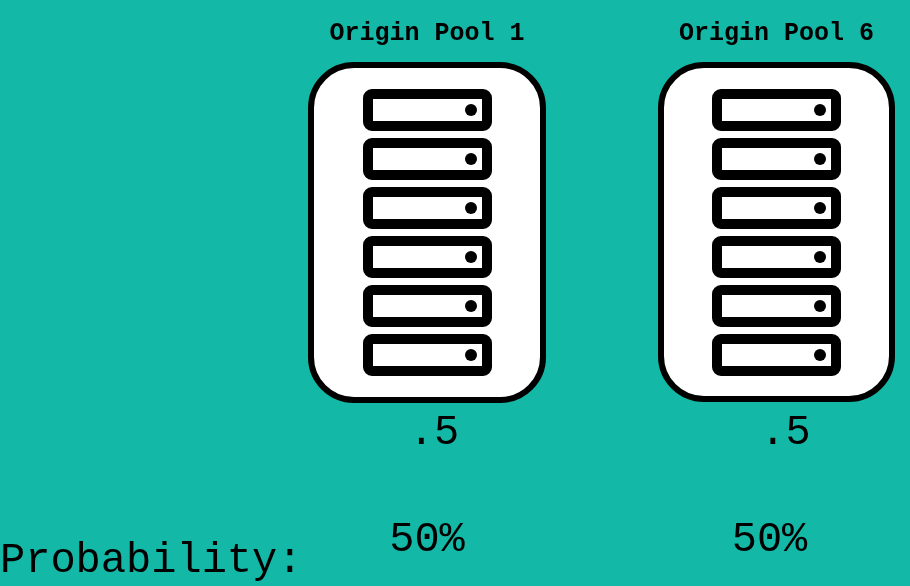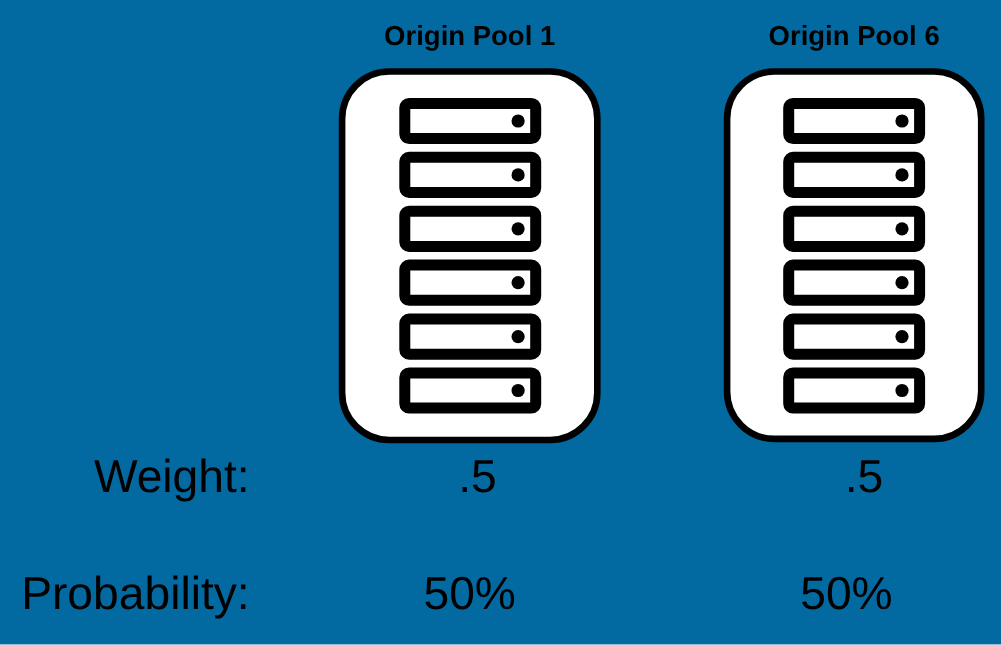--- a/index.html
+++ b/index.html
@@ -4,23 +4,23 @@
 <style>
   html, body {
     margin: 0;
     padding: 0;
     background: #ffffff;
   }
   .canvas {
     position: relative;
     width: 910px;
     height: 586px;
-    background: #0369a1;
+    background: #14b8a6;
     color: #000000;
-    font-family: Liberation Sans, sans-serif;
+    font-family: Liberation Mono, monospace;
     overflow: hidden;
   }
   .pool-title {
     position: absolute;
     top: 19px;
     font-size: 25px;
     font-weight: 700;
     text-align: center;
     white-space: nowrap;
   }
@@ -67,21 +67,21 @@
   .row-label {
     position: absolute;
     left: 0;
     width: 227px;
     font-size: 42px;
     line-height: 46px;
     text-align: right;
     white-space: nowrap;
   }
   #weight-label { top: 410px; }
-  #probability-label { top: 517px; }
+  #probability-label { top: 538px; }
 
   .cell-value {
     position: absolute;
     font-size: 42px;
     line-height: 46px;
     text-align: center;
     white-space: nowrap;
   }
   #weight-value-1 { left: 315px; width: 238px; top: 410px; }
   #weight-value-2 { left: 667px; width: 237px; top: 410px; }
@@ -132,21 +132,20 @@
         <div class="led"></div>
       </div>
       <div class="server">
         <div class="led"></div>
       </div>
       <div class="server">
         <div class="led"></div>
       </div>
     </div>
 
-  <div class="row-label" id="weight-label">Weight:</div>
 
   <div class="cell-value" id="weight-value-1">.5</div>
 
   <div class="cell-value" id="weight-value-2">.5</div>
 
   <div class="row-label" id="probability-label">Probability:</div>
 
   <div class="cell-value" id="probability-value-1">50%</div>
 
   <div class="cell-value" id="probability-value-2">50%</div>

